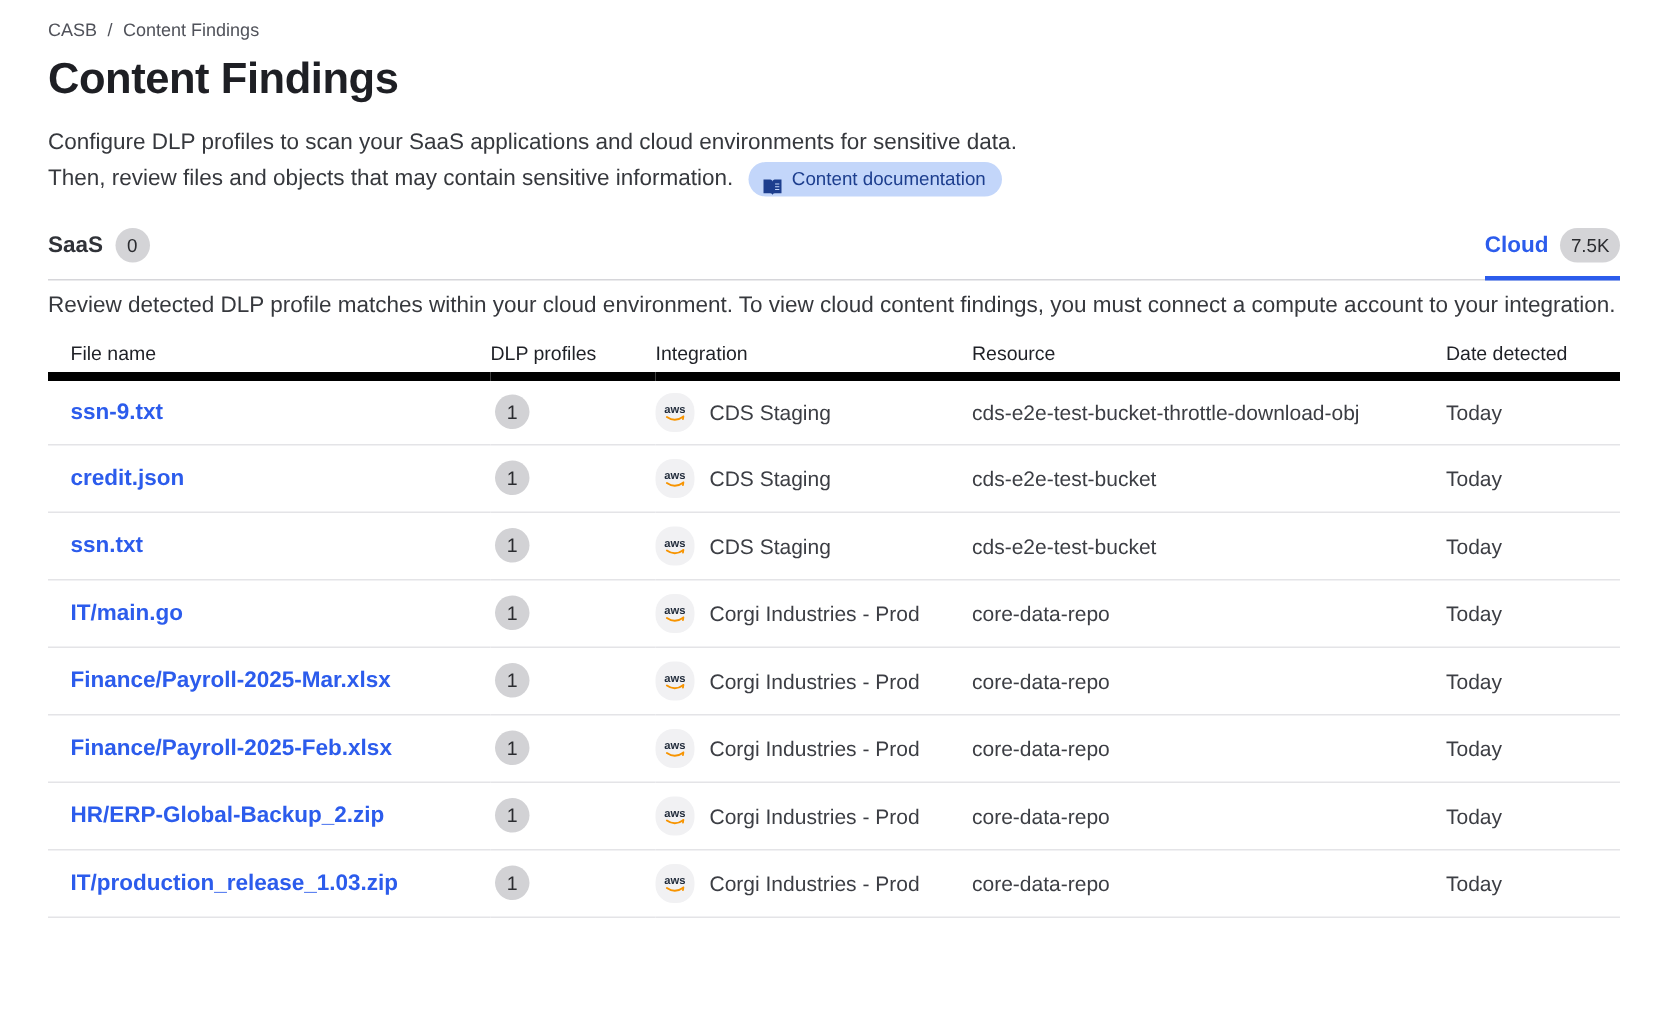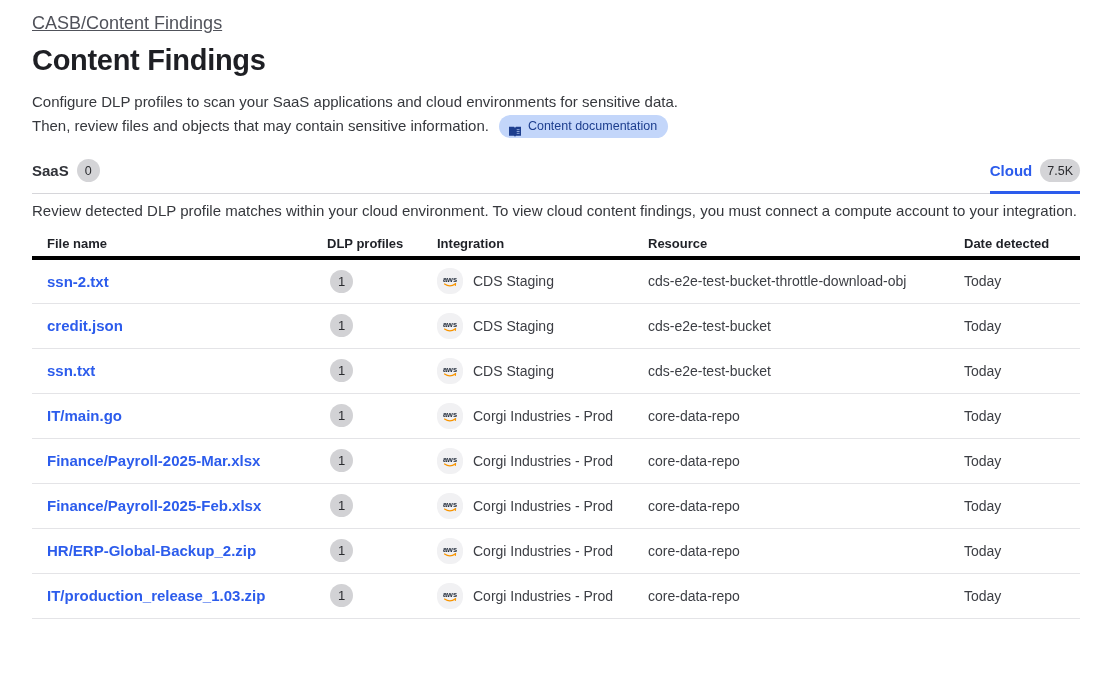--- a/index.html
+++ b/index.html
@@ -1,21 +1,21 @@
 <!DOCTYPE html>
 <html><head>
 <meta charset="utf-8">
 <style>
   * { margin:0; padding:0; box-sizing:border-box; }
   html,body { width:1111px; height:677px; background:#fff; overflow:hidden; }
   body { font-family:"Liberation Sans","DejaVu Sans",sans-serif; color:#25262b; }
   .container { padding:13px 31px 0 32px; }
 
   
-  .breadcrumb { font-size:18px; color:#50525a; display:flex; align-items:center; margin-bottom:10px;text-decoration:underline; }
+  .breadcrumb { font-size:12px; color:#50525a; display:flex; align-items:center; gap:7px; margin-bottom:10px; }
   .breadcrumb a { color:#50525a; text-decoration:none; cursor:pointer; }
 
   
   h1.page-title { font-size:29px; font-weight:700; color:#1e1f24; letter-spacing:-0.3px; margin:8px 0 13px 0; }
   .desc { font-size:15px; color:#36383d; line-height:24px; }
   .desc-line2 { display:flex; align-items:center; gap:10px; }
   .doc-badge { display:inline-flex; align-items:flex-end; gap:6px; height:23px; padding:0 11px 0 9px;
                border-radius:12px; background:#c3d6fa; color:#1d3e8e; font-size:12.5px; cursor:pointer; }
   .doc-badge svg { display:block; }
 
@@ -28,22 +28,22 @@
   .pill { display:inline-flex; align-items:center; justify-content:center; min-width:23px; height:23px;
           padding:0 7px; border-radius:999px; background:#d4d4d7; color:#2b2c30; font-size:12.5px; font-weight:400; }
 
   
   h2.section-title { margin-top:15px; font-size:20px; font-weight:700; color:#222329; letter-spacing:-0.2px; }
   .section-desc { margin-top:5px; font-size:15px; line-height:24px; color:#36383d; width:1048px; }
 
   
   table.findings { margin-top:7px; width:1048px; border-collapse:collapse; table-layout:fixed; }
   col.c1{width:295px;} col.c2{width:110px;} col.c3{width:211px;} col.c4{width:316px;} col.c5{width:116px;}
-  thead th { text-align:left; font-size:13px; font-weight:700; color:#1f2127; height:28px;
-             vertical-align:middle; border-bottom:4px solid #000000; padding:0; }
+  thead th { text-align:left; font-size:13px; font-weight:400; color:#1f2127; height:28px;
+             vertical-align:middle; border-bottom:6px solid #000000; padding:0; }
   thead th:first-child, tbody td:first-child { padding-left:15px; }
   tbody td { height:45px; vertical-align:middle; border-bottom:1px solid #e4e4e7; font-size:14px; color:#3c3e44; padding:0; }
   a.file-link { color:#2c5cec; font-weight:600; font-size:15px; text-decoration:none; cursor:pointer; }
   .count-badge { display:inline-flex; align-items:center; justify-content:center; width:23px; height:23px;
                  border-radius:50%; background:#d2d2d5; color:#2b2c30; font-size:13px; margin-left:3px; }
   .integration-cell { display:flex; align-items:center; gap:10px; }
   .aws-icon { width:26px; height:26px; border-radius:12px; background:#f1f1f3; display:flex;
               align-items:center; justify-content:center; flex:none; }
 </style>
 </head>
@@ -100,21 +100,21 @@
       <tr>
         <th>File name</th>
         <th>DLP profiles</th>
         <th>Integration</th>
         <th>Resource</th>
         <th>Date detected</th>
       </tr>
     </thead>
     <tbody>
   <tr>
-    <td><a class="file-link">ssn-2.txt</a></td>
+    <td><a class="file-link">ssn-9.txt</a></td>
     <td><span class="count-badge">1</span></td>
     <td>
       <div class="integration-cell">
         <span class="aws-icon">
           <svg width="20" height="20" viewBox="0 0 20 20">
             <text x="10" y="10.5" text-anchor="middle" font-size="7.5" font-weight="bold" fill="#252f3e" font-family="Liberation Sans, sans-serif">aws</text>
             <path d="M4.6 13 Q10 16.8 15.4 12.8" stroke="#f79400" stroke-width="1.3" fill="none" stroke-linecap="round"></path>
             <path d="M15.6 12.6 l-0.3 1.8" stroke="#f79400" stroke-width="1.2" fill="none" stroke-linecap="round"></path>
           </svg>
         </span>

